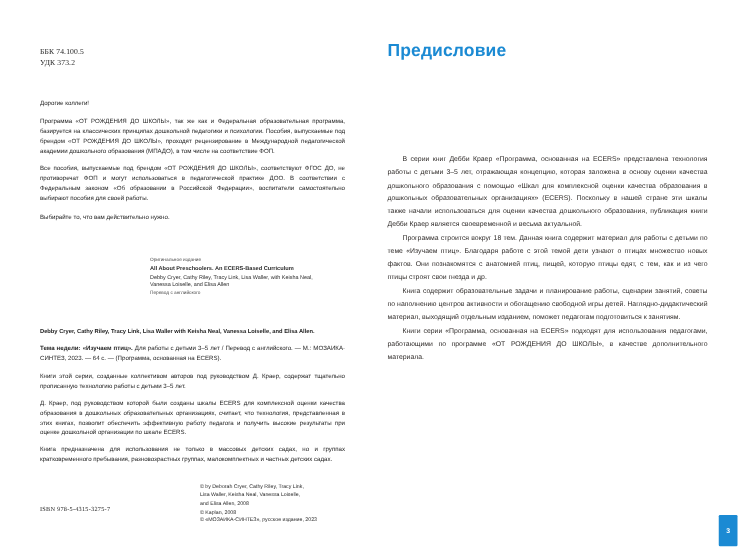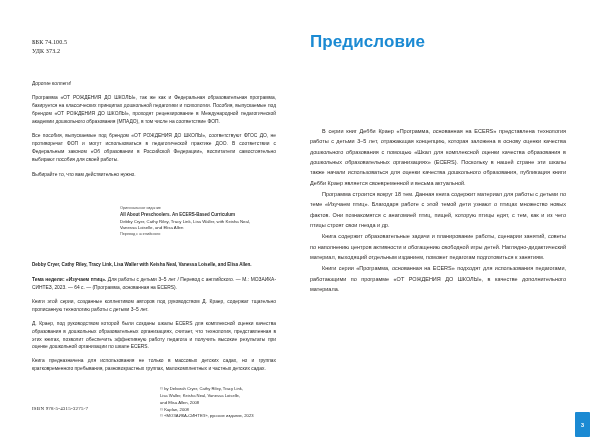--- a/index.html
+++ b/index.html
@@ -97,21 +97,21 @@
 
   
   .page-right {
     position: relative;
     width: 300px;
     height: 446px;
     box-sizing: border-box;
     padding: 33px 34px 20px 10px;
   }
   .foreword-title {
-    font-size: 17px;
+    font-size: 14px;
     font-weight: bold;
     letter-spacing: .1px;
     line-height: 1;
   }
   .foreword-body {
     margin-top: 76px;
   }
   .fpara {
     font-size: 5.5px;
     line-height: 1.88;

